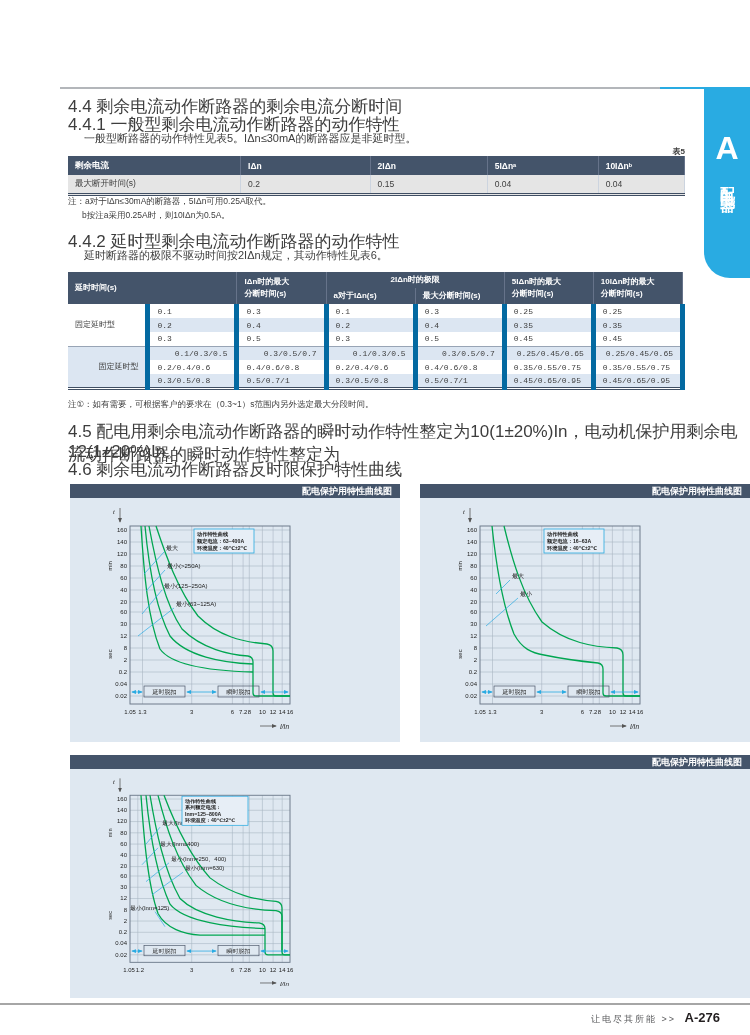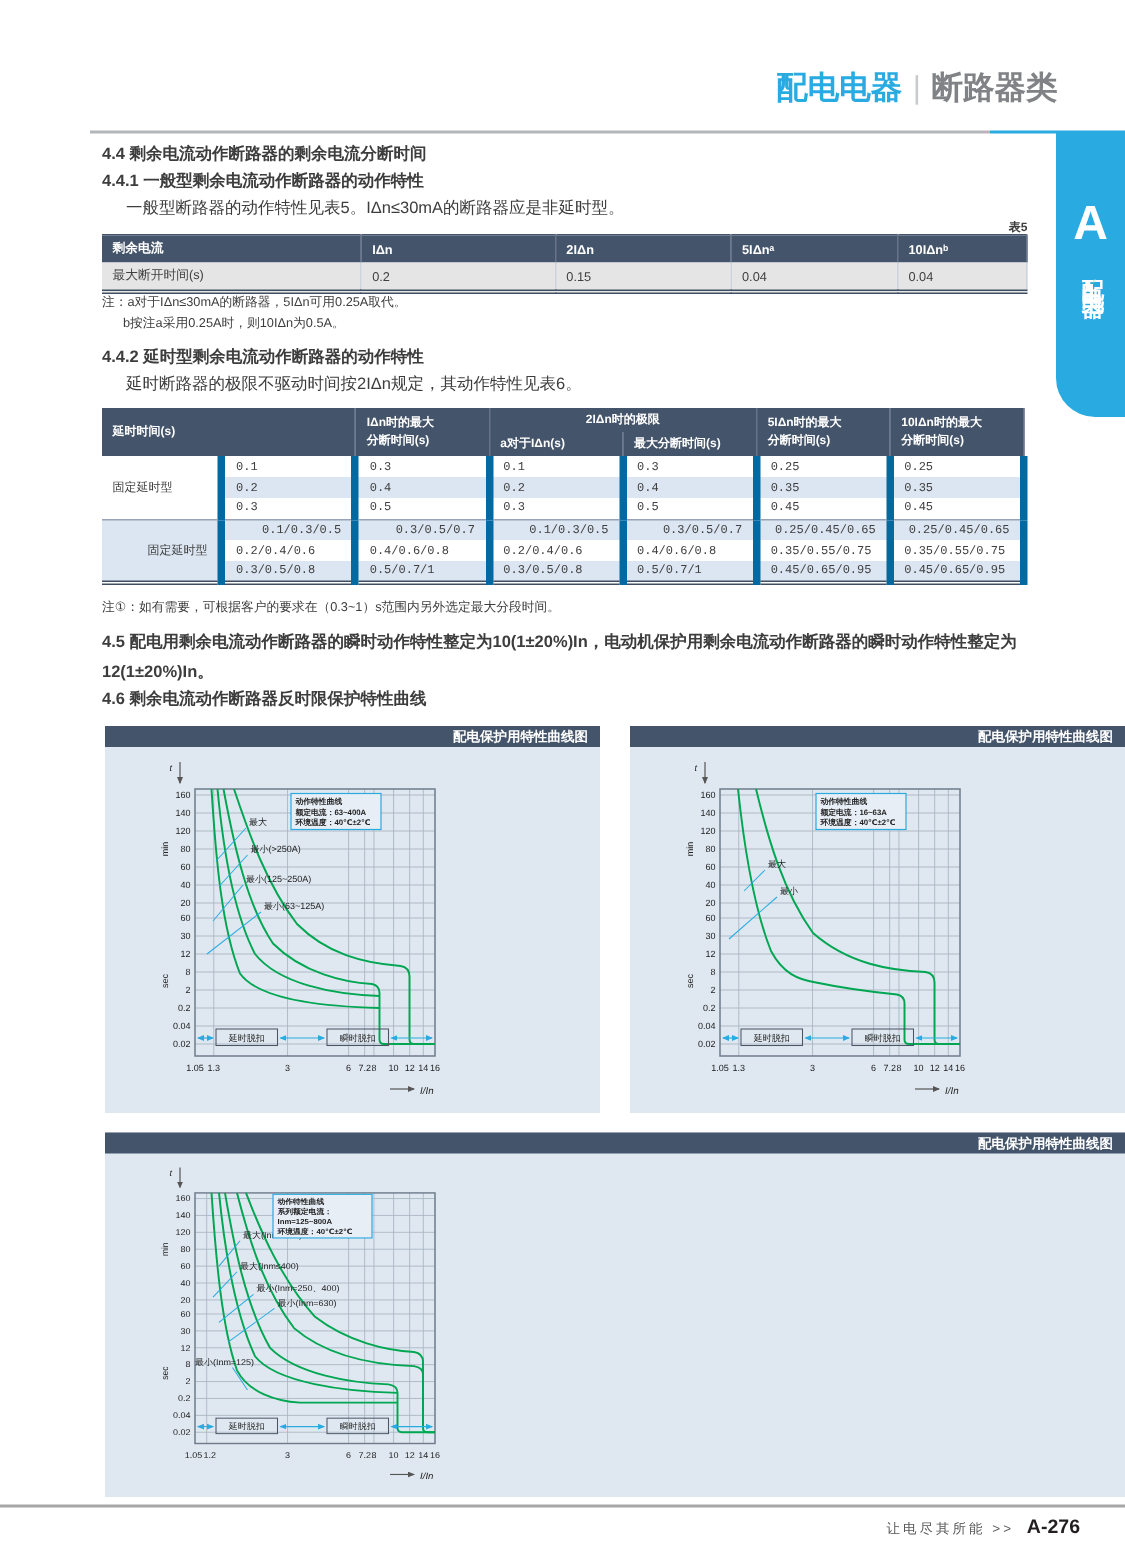--- a/index.html
+++ b/index.html
@@ -17,21 +17,21 @@
   #rule-cyan { top:87px; left:660px; width:90px; height:2px; background:#29abe2; }
 
   
   #tab { top:88px; left:704px; width:46px; height:190px; background:#29abe2;
          border-radius:0 0 0 26px; color:#fff; text-align:center; }
   #tab .letter { display:block; margin-top:44px; font-size:32px; font-weight:bold; line-height:1; }
   #tab .vlabel { display:inline-block; margin-top:10px; writing-mode:vertical-lr;
                  font-size:15px; font-weight:bold; letter-spacing:4px; }
 
   
-  .h1 { font-size:11px; font-weight:bold; color:#3d3d3d; }
+  .h1 { font-size:17px; font-weight:normal; color:#3d3d3d; }
   .body-line { font-size:11px; color:#3d3d3d; }
   .note { font-size:8.5px; color:#3d3d3d; }
   .tag { font-size:8px; font-weight:bold; color:#3d3d3d; }
 
   
   table { border-collapse:collapse; table-layout:fixed; width:617px; }
   th { background:#44546a; color:#fff; font-weight:bold; text-align:left; }
   .t5 th { font-size:8.5px; padding:3px 7px; border-right:1px solid #66738a; height:17px; }
   .t5 td { font-size:8.5px; padding:3px 7px; border-right:1px solid #ccd4df; height:17px; background:#e5e5e5; }
   .t5 { border-bottom:3px double #3f4e63; border-top:1px solid #44546a; }
@@ -66,23 +66,20 @@
   
   #frule { top:1003px; left:0; width:750px; height:1.5px; background:#a6a6a6; }
   #footer { top:1010px; right:30px; font-size:9px; color:#58595b; letter-spacing:2px; }
   #footer .pg { font-size:13px; font-weight:bold; color:#231f20; letter-spacing:0; margin-left:4px; }
 </style>
 </head>
 <body>
 
 <div id="page">
 
-  <div id="hdr" class="abs">
-    <span class="t1">配电电器</span><span class="sep">|</span><span class="t2">断路器类</span>
-  </div>
   <div id="rule-gray" class="abs"></div>
   <div id="rule-cyan" class="abs"></div>
 
   <div id="tab" class="abs">
     <span class="letter">A</span>
     <span class="vlabel">配电电器</span>
   </div>
 
   <div class="abs h1" style="left:68px;top:95px">4.4 剩余电流动作断路器的剩余电流分断时间</div>
   <div class="abs h1" style="left:68px;top:113px">4.4.1 一般型剩余电流动作断路器的动作特性</div>

